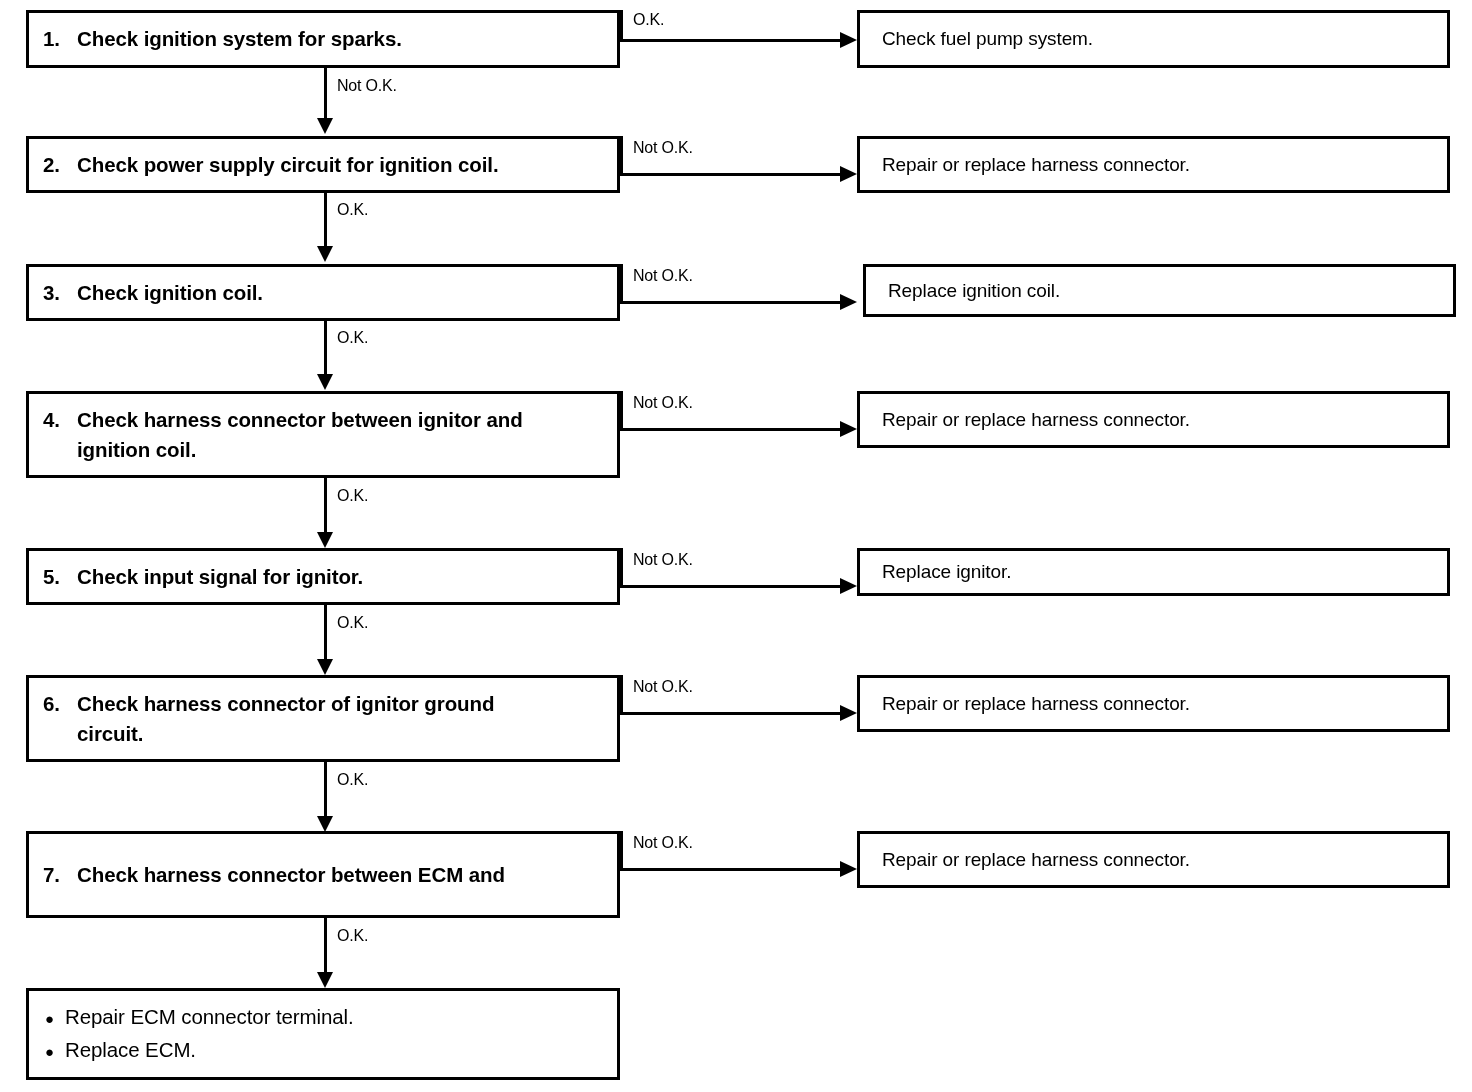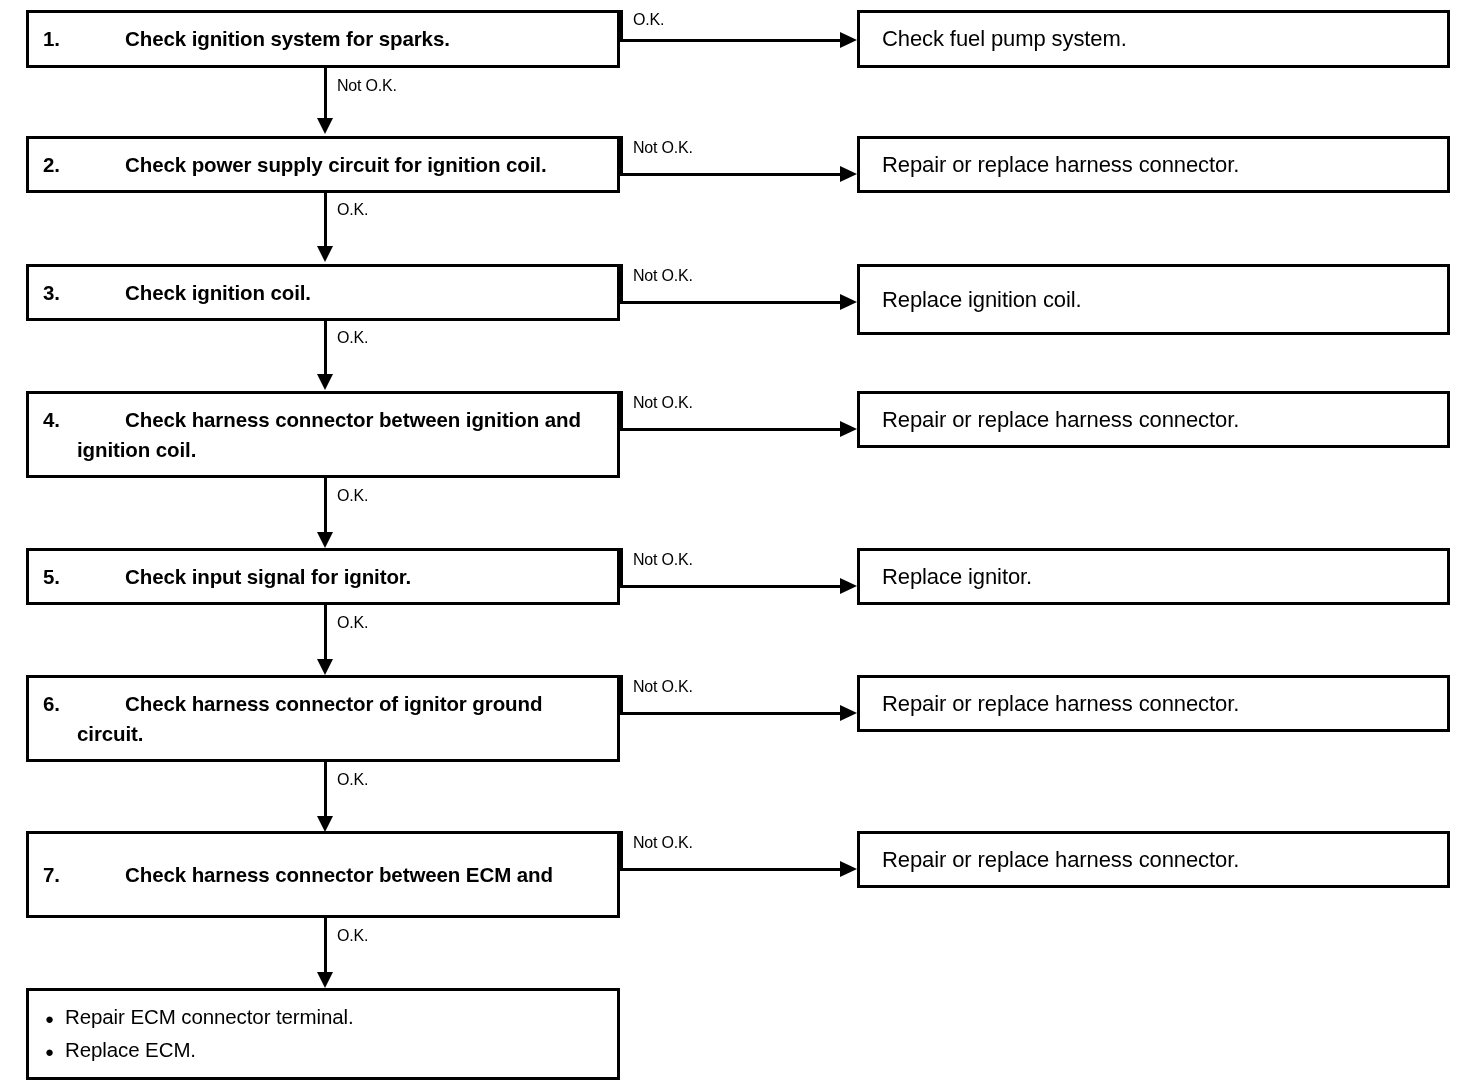--- a/index.html
+++ b/index.html
@@ -51,33 +51,32 @@
     letter-spacing: -0.1px;
     padding-left: 14px;
   }
   .step-num {
     width: 34px;
     flex: 0 0 34px;
     font-weight: bold;
   }
   .step-text {
     flex: 1 1 auto;
-    margin-left: 48px;
   }
   .step-cont {
     padding-left: 48px;
     font-weight: bold;
     font-size: 20.5px;
     line-height: 30px;
     letter-spacing: -0.1px;
   }
 
   .action-text {
     padding-left: 22px;
-    font-size: 22px;
+    font-size: 19px;
     line-height: 28px;
     font-weight: normal;
     letter-spacing: -0.1px;
   }
 
   .bullet-line {
     display: flex;
     align-items: baseline;
     font-size: 20.5px;
     line-height: 31px;
@@ -175,31 +174,31 @@
   <div class="box box-left" style="top:264px; height:57px;">
     <div class="step-line">
       <span class="step-num">3.</span>
       <span class="step-text">Check ignition coil.</span>
     </div>
   </div>
   <div class="edge-label" style="left:633px; top:264px;">Not O.K.</div>
   <div class="h-seg-v" style="top:264px; height:39px;"></div>
   <div class="h-line" style="top:301px; width:222px;"></div>
   <div class="h-arrow" style="left:840px; top:294px;"></div>
-  <div class="box box-right" style="top:264px; height:71px;">
+  <div class="box box-right" style="top:264px; height:53px;margin-left:6px;">
     <div class="action-text">Replace ignition coil.</div>
   </div>
   <div class="v-line" style="top:321px; height:55px;"></div>
   <div class="v-arrow" style="top:374px;"></div>
   <div class="edge-label" style="left:337px; top:326px;">O.K.</div>
 
   <div class="box box-left" style="top:391px; height:87px;">
     <div class="step-line">
       <span class="step-num">4.</span>
-      <span class="step-text">Check harness connector between ignition and</span>
+      <span class="step-text">Check harness connector between ignitor and</span>
     </div>
     <div class="step-cont">ignition coil.</div>
   </div>
   <div class="edge-label" style="left:633px; top:391px;">Not O.K.</div>
   <div class="h-seg-v" style="top:391px; height:39px;"></div>
   <div class="h-line" style="top:428px; width:222px;"></div>
   <div class="h-arrow" style="left:840px; top:421px;"></div>
   <div class="box box-right" style="top:391px; height:57px;">
     <div class="action-text">Repair or replace harness connector.</div>
   </div>
@@ -210,21 +209,21 @@
   <div class="box box-left" style="top:548px; height:57px;">
     <div class="step-line">
       <span class="step-num">5.</span>
       <span class="step-text">Check input signal for ignitor.</span>
     </div>
   </div>
   <div class="edge-label" style="left:633px; top:548px;">Not O.K.</div>
   <div class="h-seg-v" style="top:548px; height:39px;"></div>
   <div class="h-line" style="top:585px; width:222px;"></div>
   <div class="h-arrow" style="left:840px; top:578px;"></div>
-  <div class="box box-right" style="top:548px; height:57px;">
+  <div class="box box-right" style="top:548px; height:48px;">
     <div class="action-text">Replace ignitor.</div>
   </div>
   <div class="v-line" style="top:605px; height:56px;"></div>
   <div class="v-arrow" style="top:659px;"></div>
   <div class="edge-label" style="left:337px; top:611px;">O.K.</div>
 
   <div class="box box-left" style="top:675px; height:87px;">
     <div class="step-line">
       <span class="step-num">6.</span>
       <span class="step-text">Check harness connector of ignitor ground</span>

